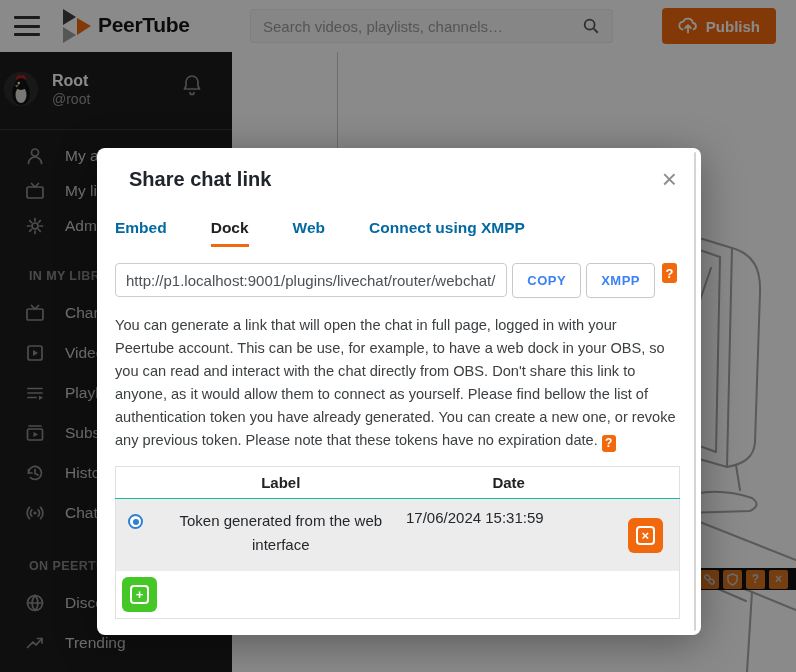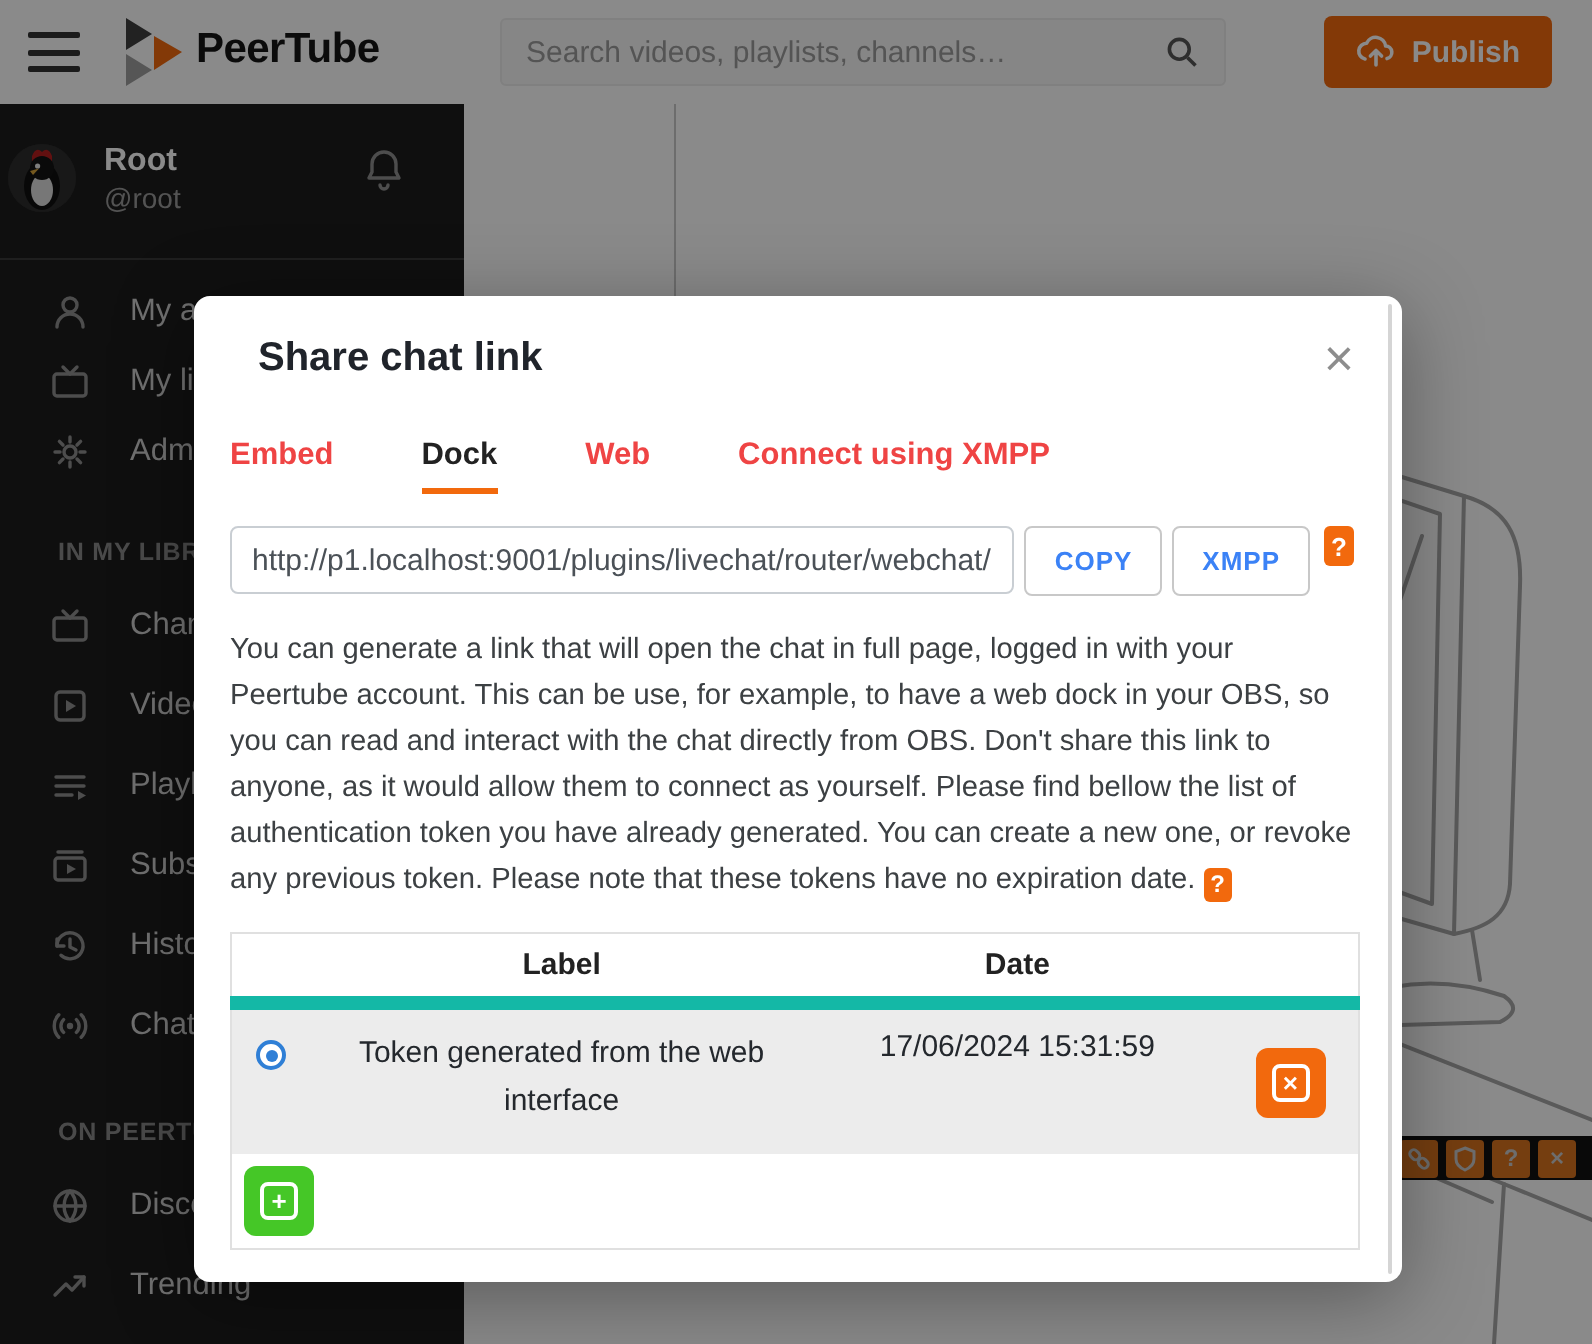--- a/index.html
+++ b/index.html
@@ -43,38 +43,38 @@
   .backdrop { position:absolute; inset:0; background:rgba(0,0,0,0.46); z-index:5; }
 
   
   .modal { position:absolute; left:97px; top:148px; width:604px; max-height:505px; background:#fff; border-radius:8px; z-index:10; box-shadow:0 8px 40px rgba(0,0,0,0.35); overflow:hidden; padding-bottom:16px; }
   .modal-scrollline { position:absolute; right:5px; top:4px; bottom:4px; width:2px; background:#d5d5d5; border-radius:2px; }
   .modal-header { padding:20px 24px 0 32px; display:flex; align-items:flex-start; }
   .modal-title { font-size:20px; font-weight:600; color:#20242b; }
   .close-x { margin-left:auto; color:#8d8d8d; font-size:26px; line-height:22px; font-weight:400; cursor:pointer; background:none; border:none; font-family:"Liberation Sans", sans-serif; }
   .modal-body { padding:28px 24px 0 18px; }
   .tabs { display:flex; margin-bottom:16px; }
-  .tab { margin-right:44px; padding-bottom:7px; font-size:15.5px; font-weight:600; color:#ef4444; border-bottom:3px solid transparent; cursor:pointer; background:none; border-top:none; border-left:none; border-right:none; font-family:"Liberation Sans", sans-serif; }
+  .tab { margin-right:44px; padding-bottom:7px; font-size:15.5px; font-weight:600; color:#0369a1; border-bottom:3px solid transparent; cursor:pointer; background:none; border-top:none; border-left:none; border-right:none; font-family:"Liberation Sans", sans-serif; }
   .tab.active { color:#222; border-bottom-color:#f2690d; }
   .url-row { display:flex; align-items:flex-start; }
   .url-input { width:420px; height:34px; border:1px solid #c9ced3; border-radius:4px; padding:0 10px; font-size:15px; color:#4b5157; background:#fff; font-family:"Liberation Sans", sans-serif; white-space:nowrap; overflow:hidden; }
   .grp-btn { height:35px; padding:0 14px; border:1px solid #c8c8c8; border-radius:4px; background:#fff; font-size:13px; color:#3b82f6; font-weight:600; letter-spacing:0.5px; margin-left:5px; cursor:pointer; font-family:"Liberation Sans", sans-serif; }
   .help-badge { width:15px; height:20px; background:#f2690d; color:#fff; font-weight:700; font-size:13px; display:inline-flex; align-items:center; justify-content:center; border-radius:3px; margin-left:7px; cursor:pointer; flex:0 0 auto; }
   .description { margin-top:16px; width:562px; font-size:14.6px; line-height:23px; color:#3c4043; }
   .help-badge.inline { width:14px; height:17px; font-size:12px; vertical-align:-2px; margin-left:4px; }
   .token-table { margin-top:14px; width:565px; border-collapse:collapse; font-size:15px; border:1px solid #e0e0e0; }
-  .token-table th { padding:7px 4px; font-weight:700; color:#222; text-align:center; border-bottom:7px solid #14b8a6; }
+  .token-table th { padding:7px 4px; font-weight:700; color:#222; text-align:center; border-bottom:1px solid #14b8a6; }
   .col-radio { width:40px; } .col-label { width:250px; } .col-date { width:205px; } .col-action { width:68px; }
   .token-row { background:#ececec; }
   .token-row td { vertical-align:top; }
   .radio-cell { text-align:center; padding-top:15px; }
   .radio { width:15px; height:15px; border:2px solid #2f7fd6; border-radius:50%; display:inline-block; position:relative; background:#fff; cursor:pointer; }
   .radio::after { content:""; position:absolute; left:2.5px; top:2.5px; width:6px; height:6px; border-radius:50%; background:#2f7fd6; }
   .label-cell { text-align:center; padding:10px 18px 14px; color:#24282d; line-height:24px; }
-  .date-cell { text-align:center; padding-top:10px; color:#24282d; }
+  .date-cell { text-align:left; padding-top:10px; color:#24282d; }
   .action-cell { vertical-align:middle !important; text-align:center; }
   .sq-btn { width:35px; height:35px; border:none; border-radius:6px; display:inline-flex; align-items:center; justify-content:center; cursor:pointer; }
   .sq-btn .glyph-box { width:19px; height:19px; border:2px solid #fff; border-radius:4px; color:#fff; font-weight:700; font-size:13px; line-height:15px; display:flex; align-items:center; justify-content:center; font-family:"Liberation Sans", sans-serif; }
   .revoke { background:#f2690d; }
   .create { background:#45c727; }
   .table-footer td { padding:6px 0 6px 6px; background:#fff; }
 
   svg.icon { stroke:#8f8f8f; fill:none; stroke-width:1.7; stroke-linecap:round; stroke-linejoin:round; }
 </style>
 </head>

